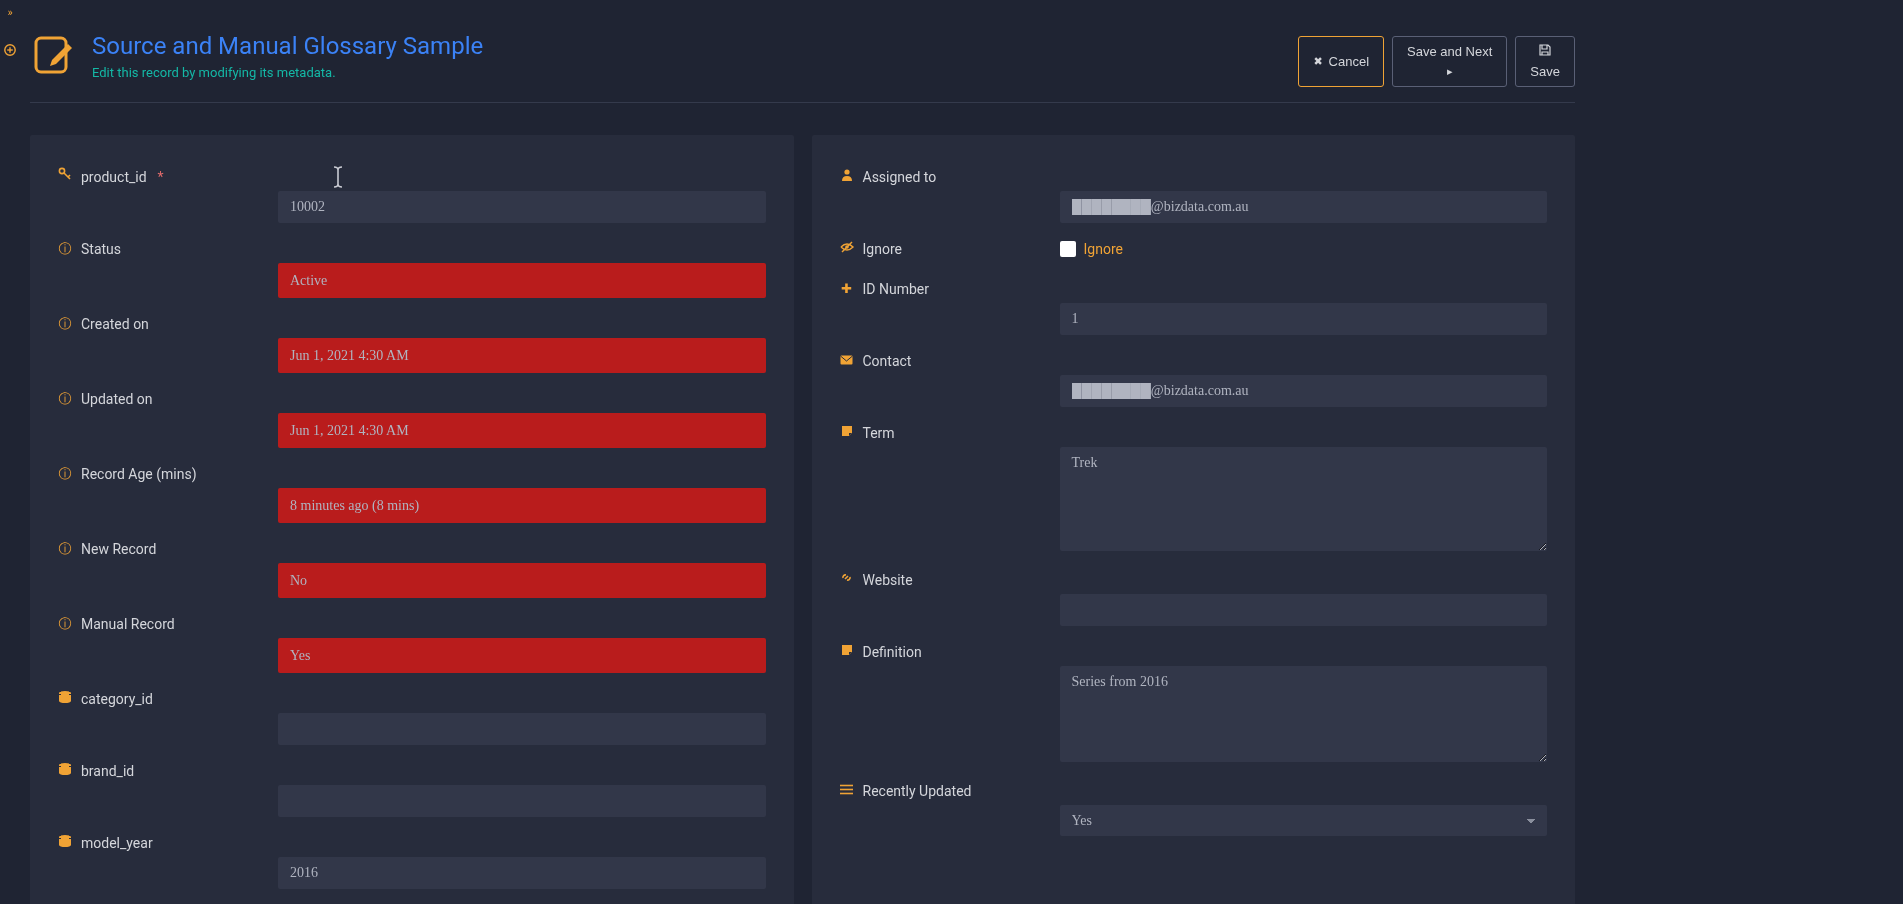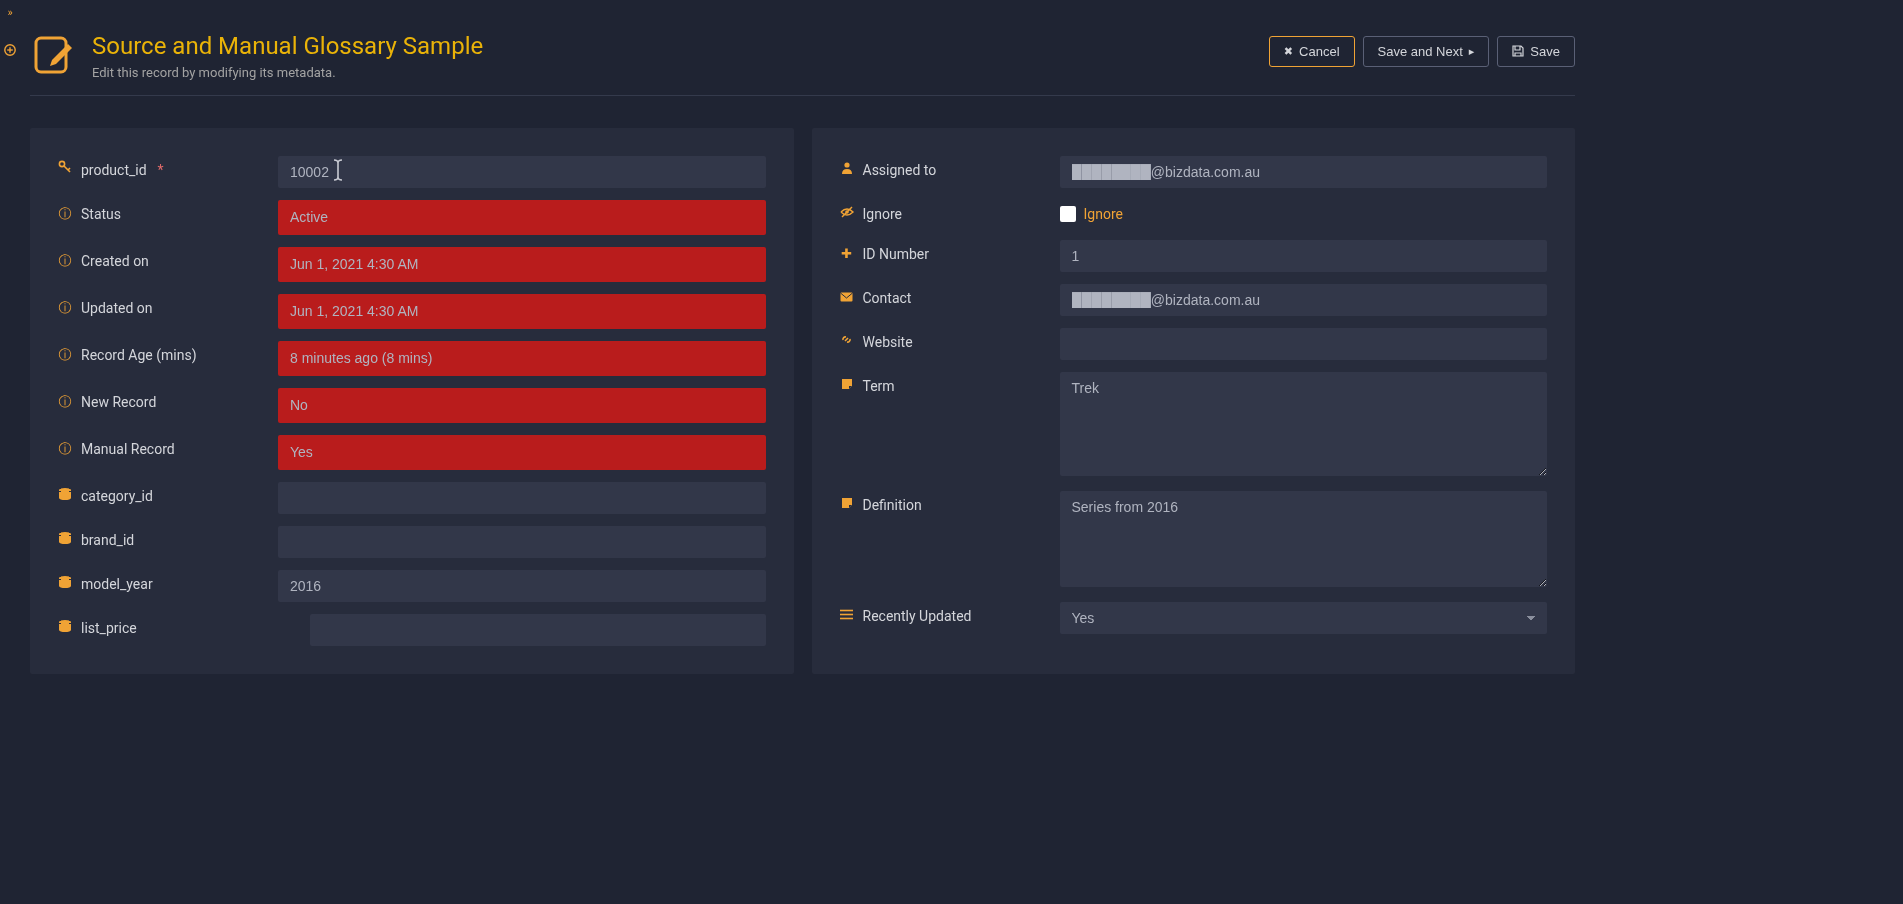--- a/index.html
+++ b/index.html
@@ -45,27 +45,27 @@
     align-items: flex-start;
     gap: 14px;
   }
   .title-icon {
     width: 48px; height: 48px;
     flex: 0 0 48px;
   }
   .title-text h1 {
     font-size: 24px;
     font-weight: 400;
-    color: #eab308;
+    color: #3b82f6;
     line-height: 1.2;
     margin-top: 2px;
   }
   .title-text p {
     font-size: 13px;
-    color: #a3a3a3;
+    color: #14b8a6;
     margin-top: 4px;
   }
   .header-actions {
     display: flex;
     gap: 8px;
     margin-top: 6px;
   }
   .btn {
     padding: 7px 14px;
     font-size: 13px;
@@ -73,20 +73,21 @@
     border: 1px solid #f0a335;
     background: transparent;
     color: #d4d6db;
     cursor: pointer;
     display: inline-flex;
     align-items: center;
     gap: 6px;
   }
   .btn.secondary {
     border-color: #5a6076;
+    flex-direction: column;
   }
   .btn-icon { font-size: 11px; }
   .content-row {
     display: flex;
     gap: 18px;
     margin-top: 32px;
   }
   .card {
     background: #272c3c;
     border-radius: 2px;
@@ -117,21 +118,22 @@
   .field-label .req { color: #e06b6b; margin-left: 2px; }
   .field-control { flex: 1; }
   .input, .readonly, .textarea, .select {
     width: 100%;
     background: #323749;
     border: none;
     border-radius: 2px;
     color: #b0b4c0;
     font-size: 14px;
     padding: 8px 12px;
-    font-family: Liberation Sans, sans-serif;
+    font-family: Liberation Serif, serif;
+    margin-top: 28px;
   }
   .input::placeholder { color: #7a7f8f; }
   .textarea { min-height: 104px; resize: vertical; }
   .readonly {
     background: #b91c1c;
     display: block;
     line-height: 19px;
   }
   .select {
     appearance: none;
@@ -385,40 +387,40 @@
               </svg>
           </span>
           <span>Contact</span>
         </div>
         <div class="field-control"><input class="input" type="text" value="████████@bizdata.com.au" style=""></div>
       </div>
 
       <div class="field-row">
         <div class="field-label">
           <span class="lbl-icon">
-            <svg width="13" height="13" viewBox="0 0 13 13">
-                <path d="M5 8 L8 5 M3 7 A2.5 2.5 0 0 1 6 4 M10 6 A2.5 2.5 0 0 1 7 9" fill="none" stroke="#f0a335" stroke-width="1.6"></path>
-              </svg>
-          </span>
-          <span>Website</span>
-        </div>
-        <div class="field-control"><input class="input" type="text" value="" style=""></div>
-      </div>
-
-      <div class="field-row">
-        <div class="field-label">
-          <span class="lbl-icon">
             <svg width="12" height="12" viewBox="0 0 12 12">
                 <path d="M1 1 h10 v7 l-3 3 h-7 z M8 11 v-3 h3" fill="#f0a335" stroke="#f0a335" stroke-width="0"></path>
                 <path d="M8 8 h3 L8 11 z" fill="#272c3c"></path>
               </svg>
           </span>
           <span>Term</span>
         </div>
         <div class="field-control"><textarea class="textarea" style="">Trek</textarea></div>
+      </div>
+
+      <div class="field-row">
+        <div class="field-label">
+          <span class="lbl-icon">
+            <svg width="13" height="13" viewBox="0 0 13 13">
+                <path d="M5 8 L8 5 M3 7 A2.5 2.5 0 0 1 6 4 M10 6 A2.5 2.5 0 0 1 7 9" fill="none" stroke="#f0a335" stroke-width="1.6"></path>
+              </svg>
+          </span>
+          <span>Website</span>
+        </div>
+        <div class="field-control"><input class="input" type="text" value="" style=""></div>
       </div>
 
       <div class="field-row">
         <div class="field-label">
           <span class="lbl-icon">
             <svg width="12" height="12" viewBox="0 0 12 12">
                 <path d="M1 1 h10 v7 l-3 3 h-7 z" fill="#f0a335"></path>
                 <path d="M8 8 h3 L8 11 z" fill="#272c3c"></path>
               </svg>
           </span>

